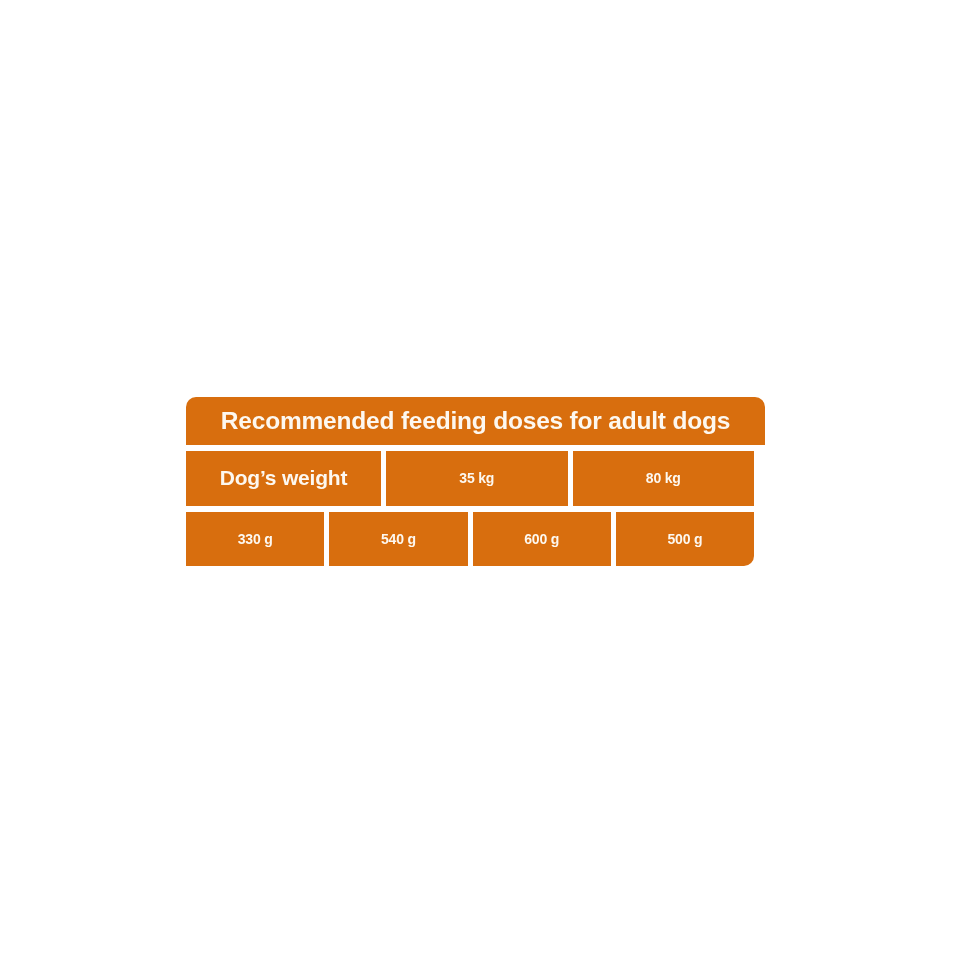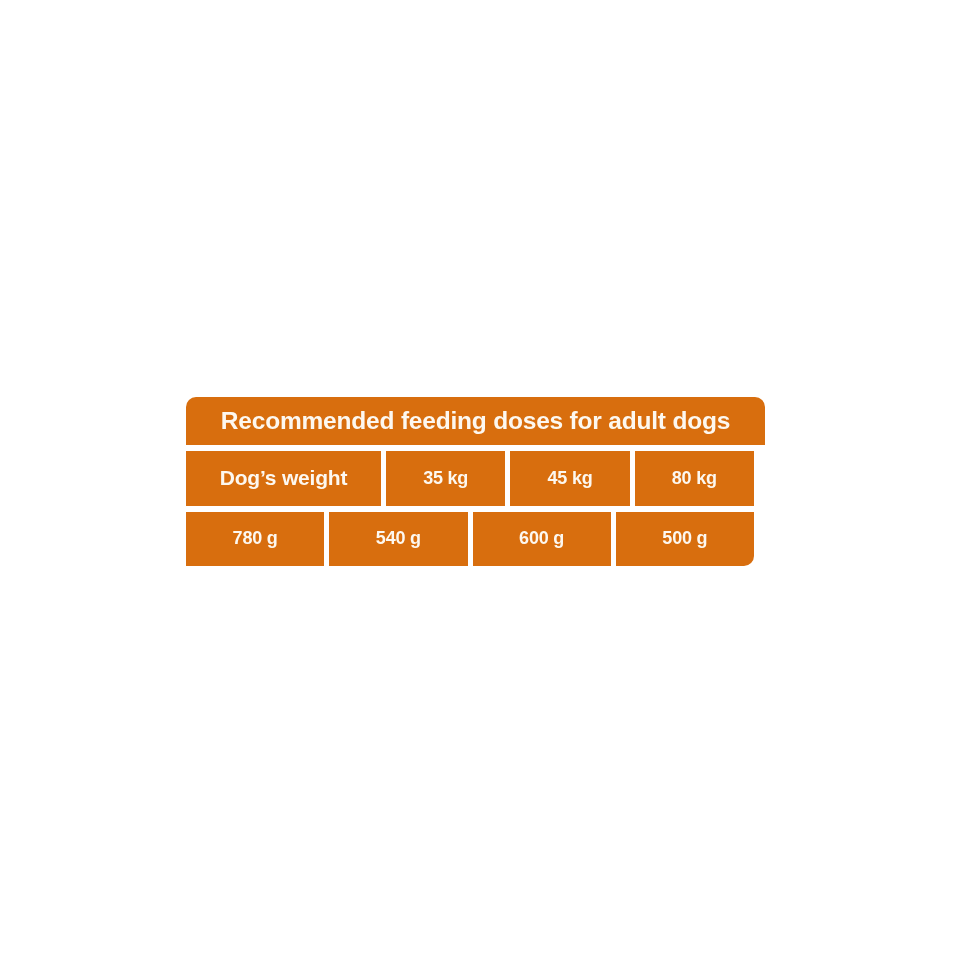--- a/index.html
+++ b/index.html
@@ -50,21 +50,21 @@
     height: 59px;
     margin-top: 6px;
   }
 
   .table-row .cell {
     background: var(--accent, #d86e0e);
     color: var(--ink, #fdf8f0);
     display: flex;
     align-items: center;
     justify-content: center;
-    font-size: 18px;
+    font-size: 14px;
     font-weight: 600;
     letter-spacing: -0.2px;
     white-space: nowrap;
     margin-right: 5px;
   }
   .table-row .cell:last-child { margin-right: 11px; }
 
   .table-row .cell.label {
     width: 195px;
     flex: 0 0 195px;
@@ -85,26 +85,25 @@
 
 <div id="stage">
 
   <div id="feeding-table">
 
     <div class="table-title">Recommended feeding doses for adult dogs</div>
 
     <div class="table-row" id="row-weight">
       <div class="cell label">Dog’s weight</div>
       <div class="cell value">35 kg</div>
-      <div class="cell value">45 kg</div>
       <div class="cell value">80 kg</div>
     </div>
 
     <div class="table-row" id="row-dosage">
-      <div class="cell value">780 g</div>
+      <div class="cell value">330 g</div>
       <div class="cell value">540 g</div>
       <div class="cell value">600 g</div>
       <div class="cell value">500 g</div>
     </div>
 
   </div>
 
 </div>
 
 </body></html>

